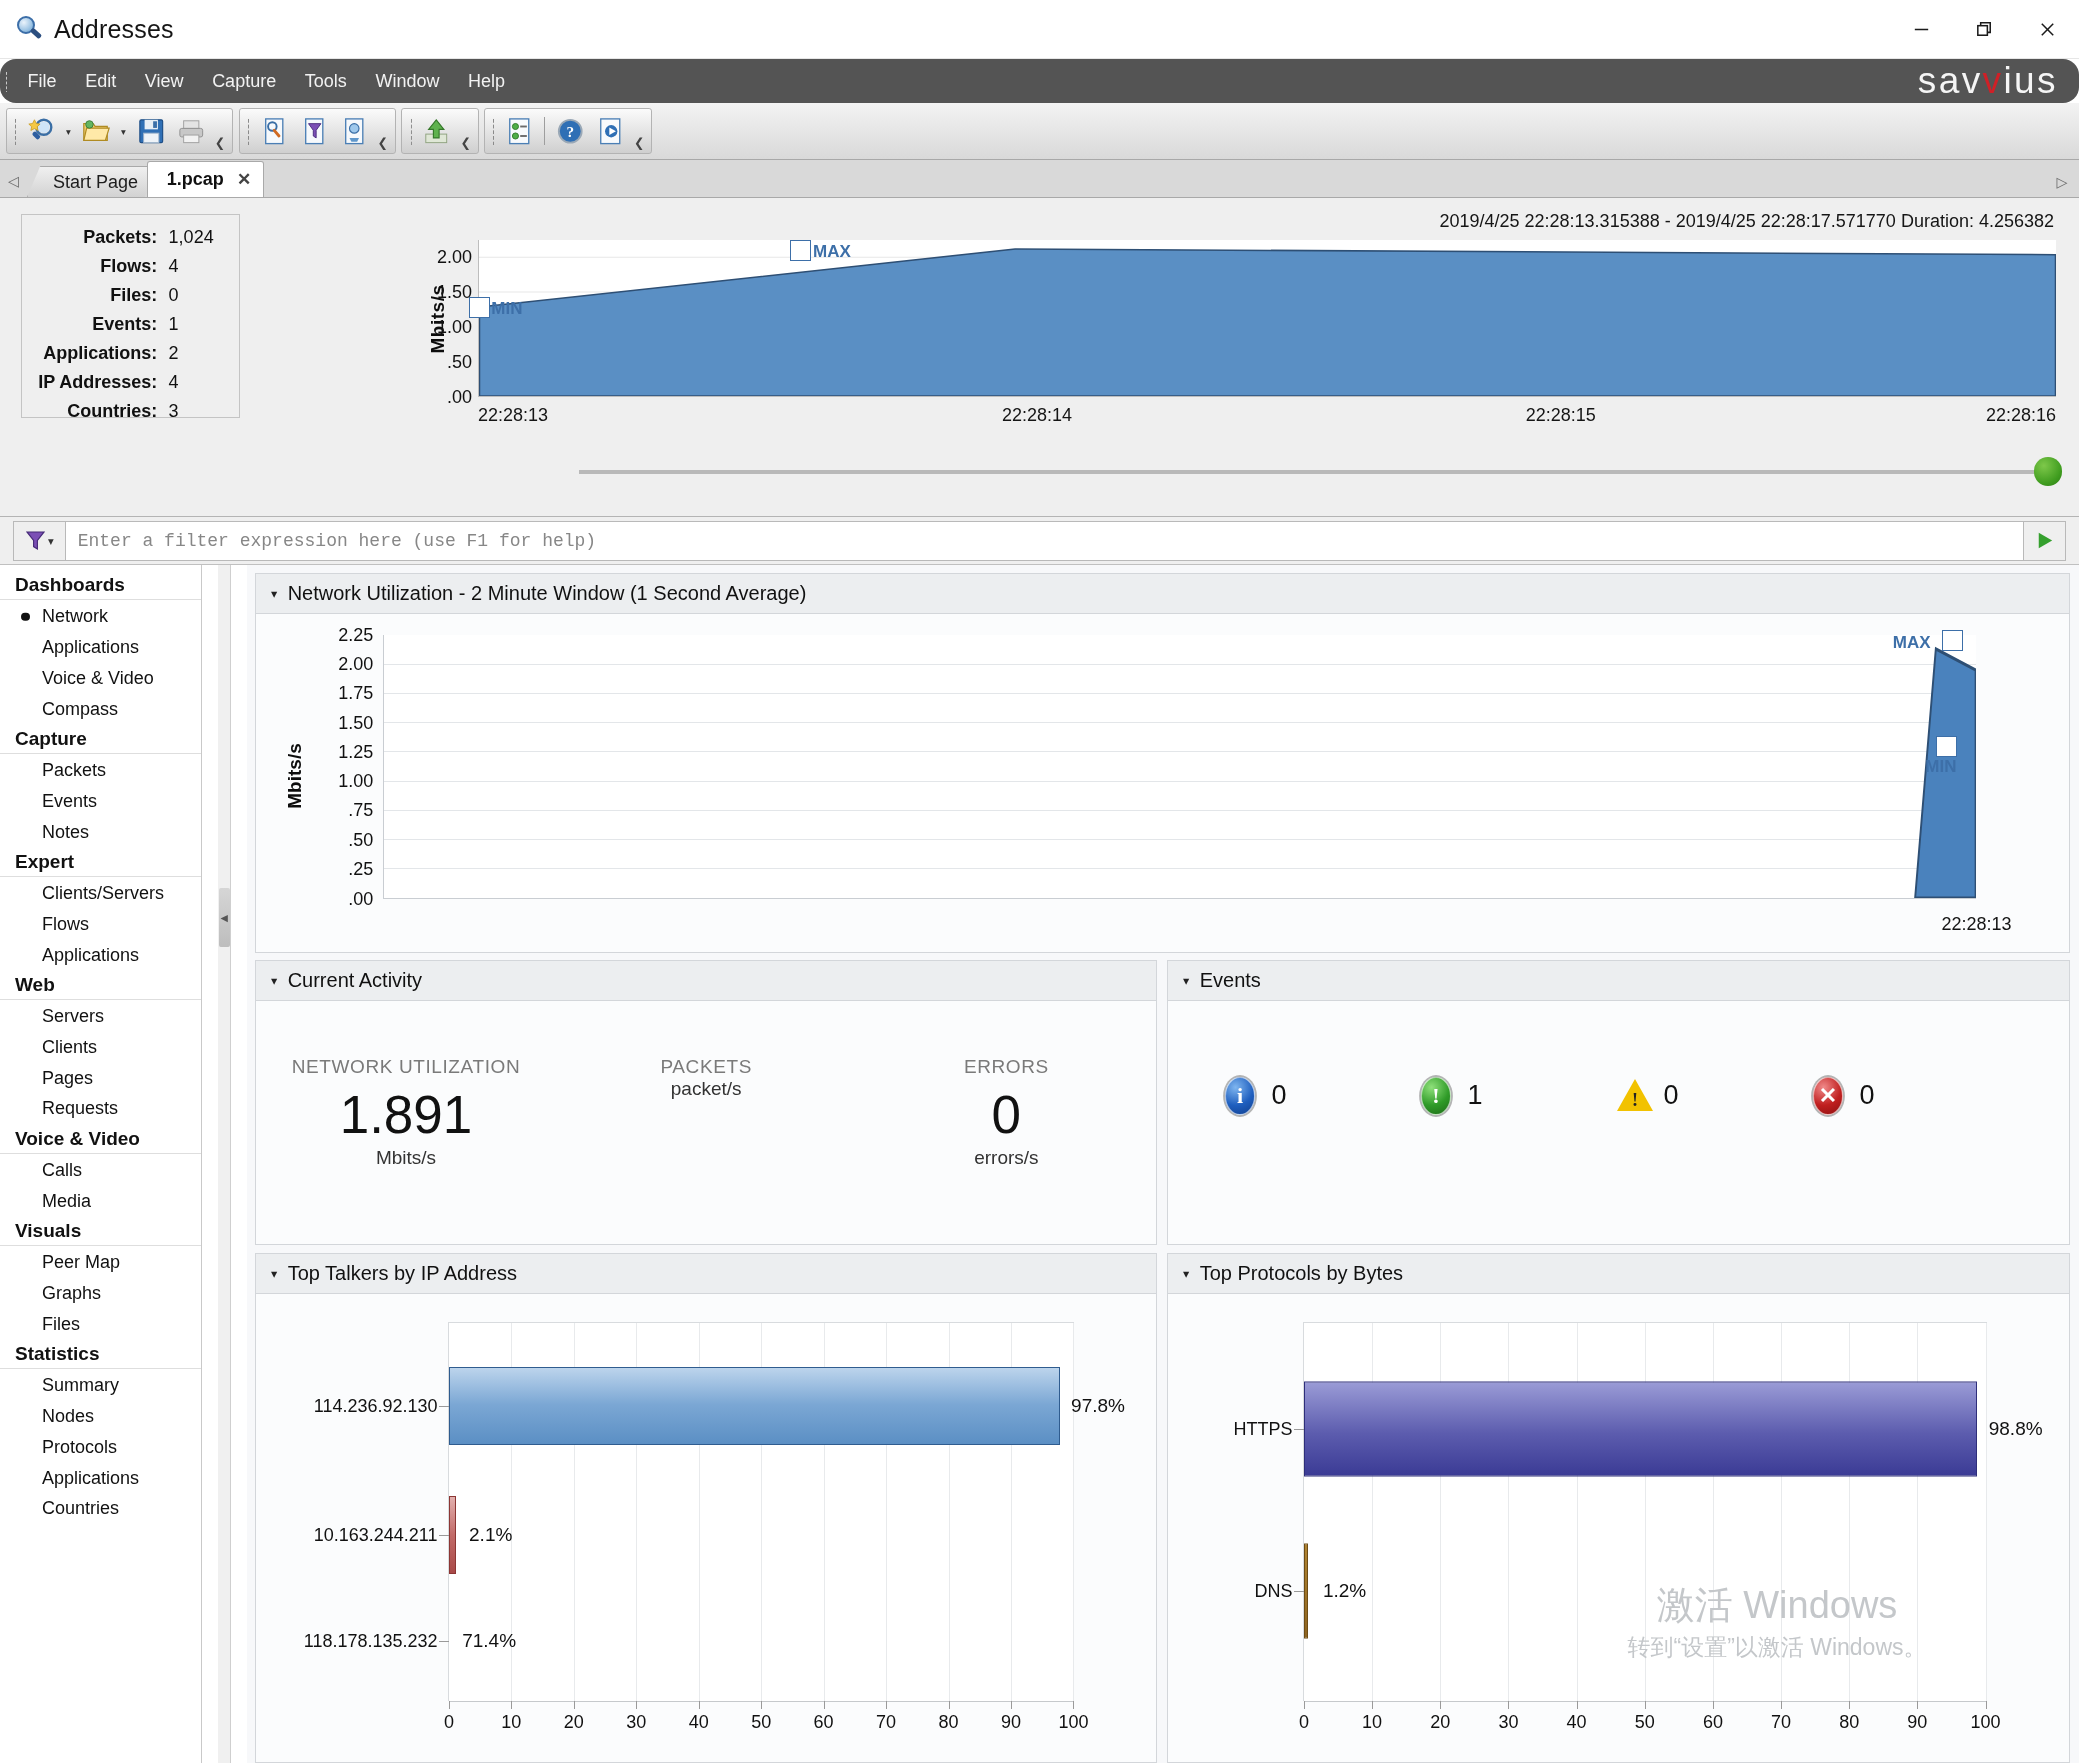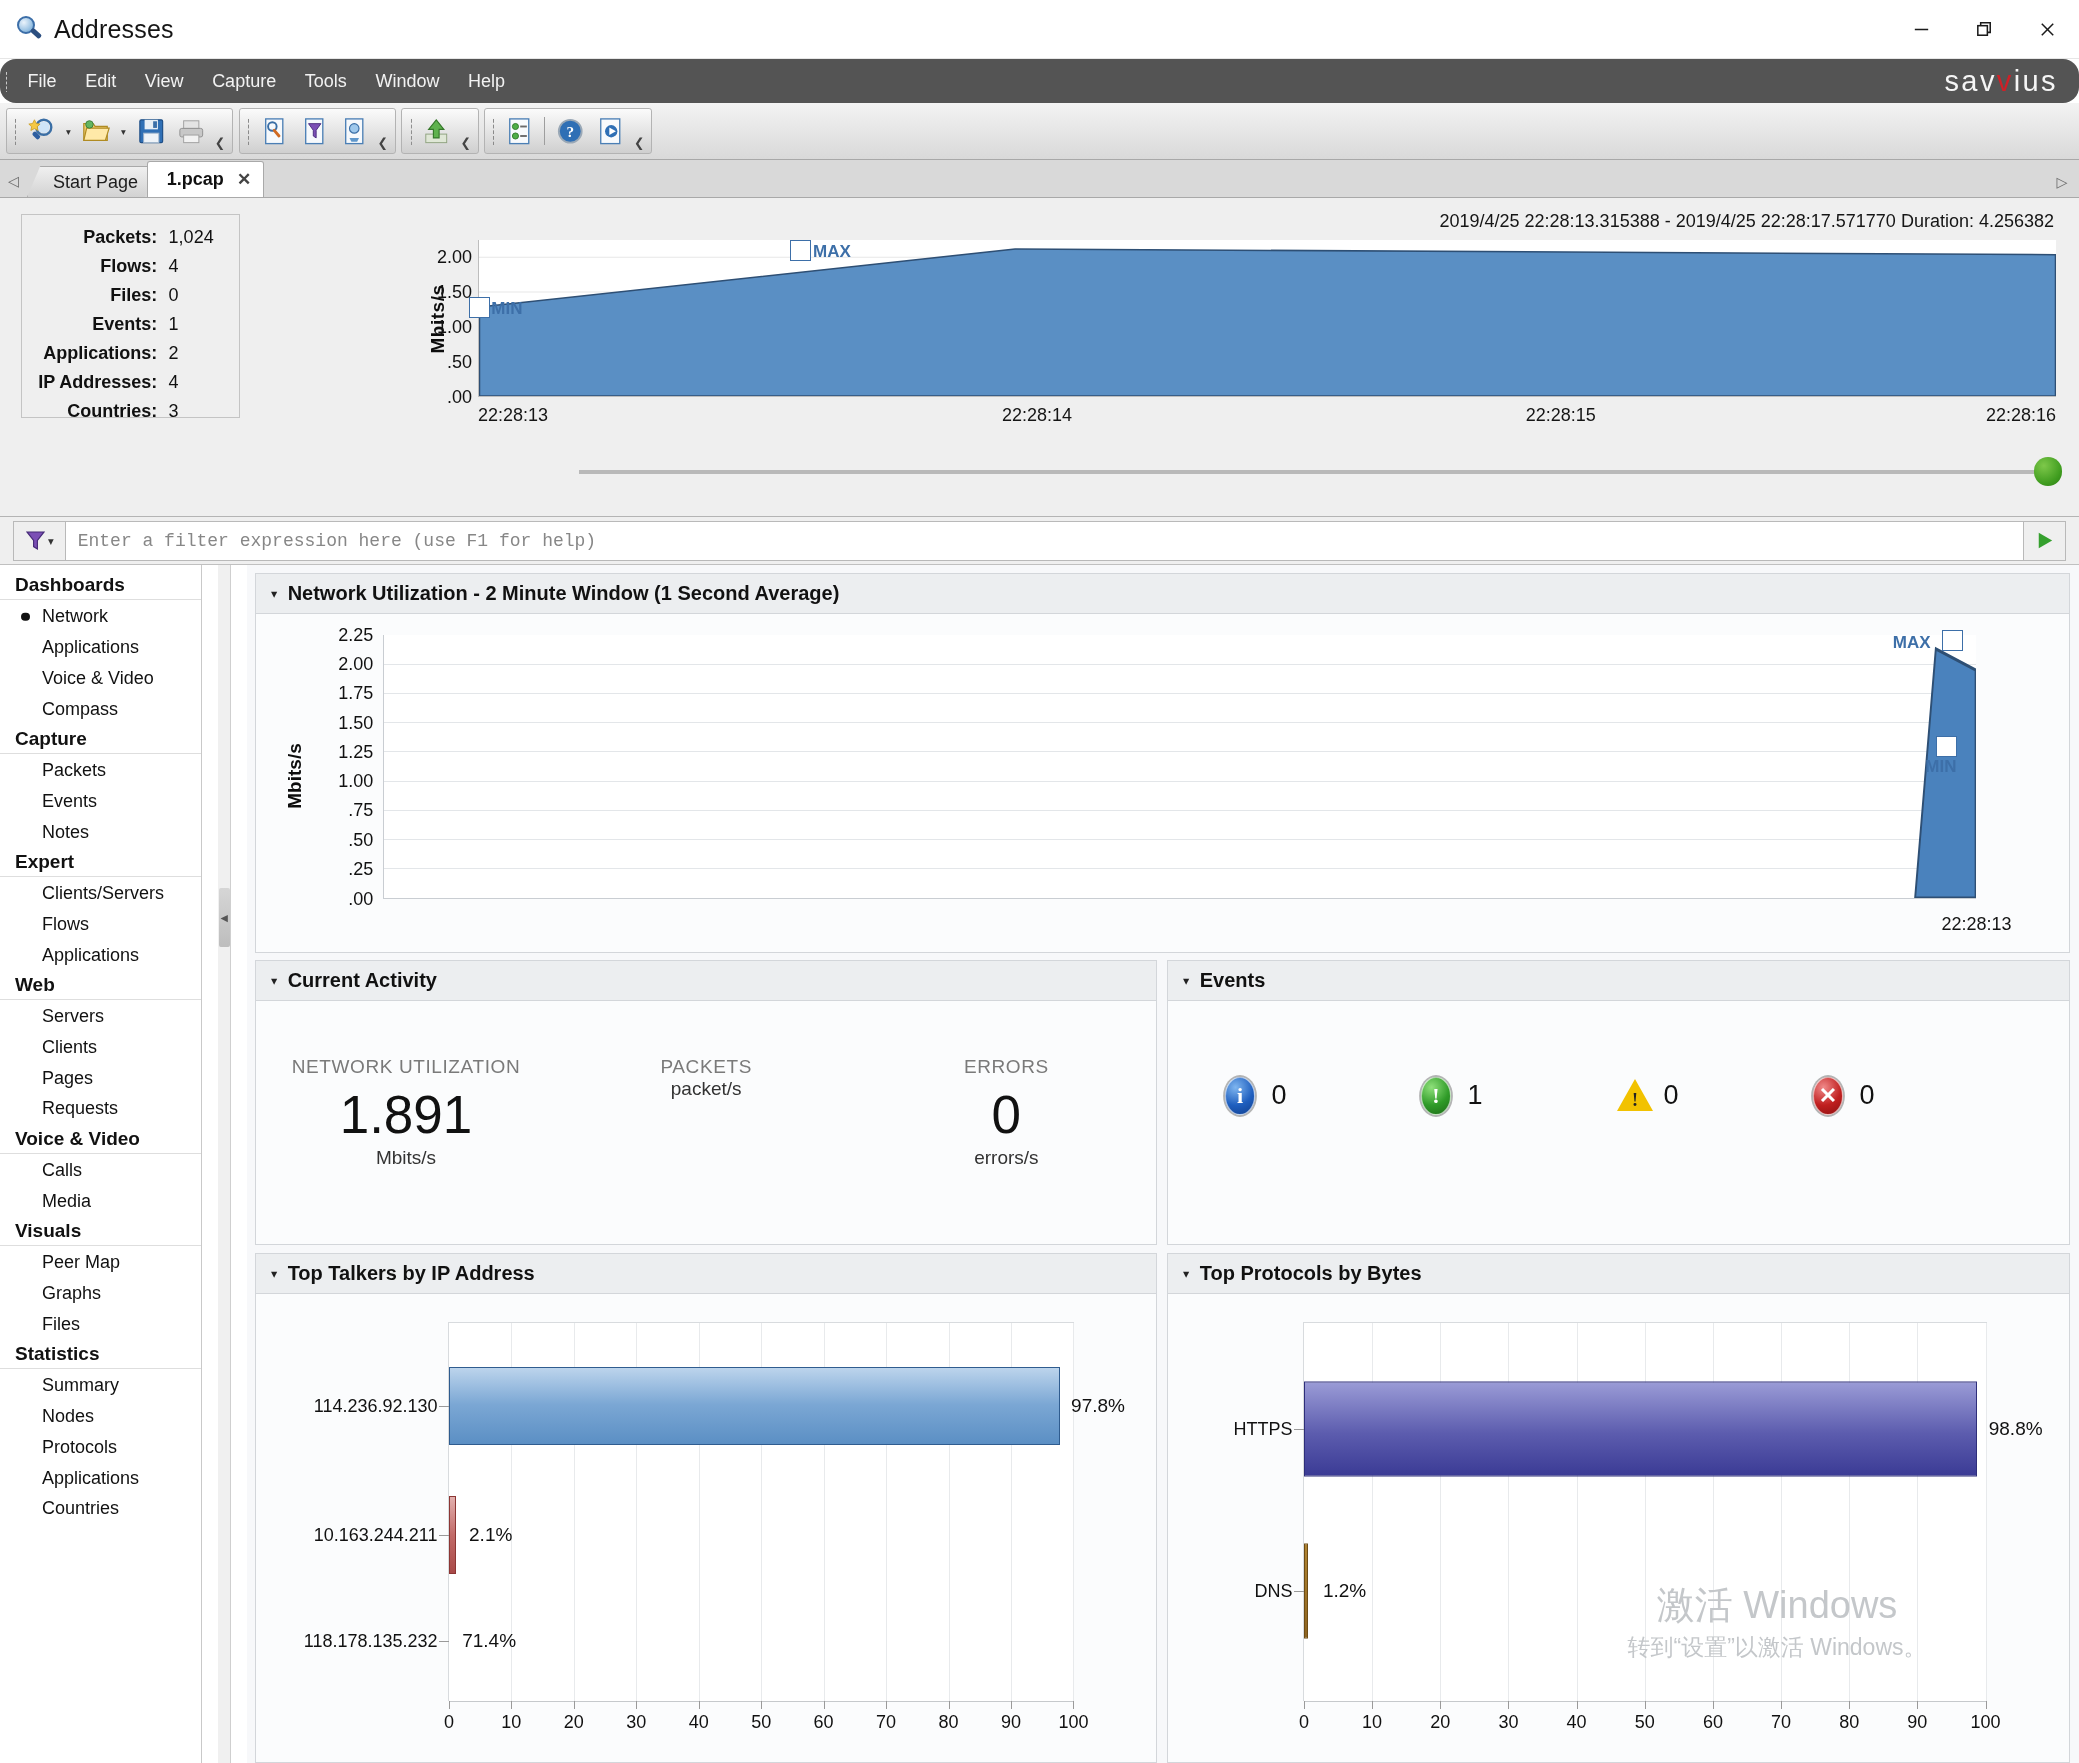--- a/index.html
+++ b/index.html
@@ -42,21 +42,21 @@
     display:block; width: 2.9px; height: 21px;
     background-image: radial-gradient(#c9c9c9 45%, transparent 46%);
     background-size: 2.9px 4.8px;
   }
   .menu-item {
     color: #f2f2f2; font-size: 18px; padding: 0 14.3px; height: 100%;
     display: flex; align-items: center; white-space: nowrap;
   }
   .brand {
     position: absolute; right: 21px; top: 50%; transform: translateY(-50%);
-    font-size: 29px; letter-spacing: 2.4px; color: #f5f5f5; font-weight: 400;
+    font-size: 37px; letter-spacing: 2.4px; color: #f5f5f5; font-weight: 400;
   }
   .brand .v { color: #cf2027; }
 
   
   .toolbar {
     height: 57px; background: linear-gradient(#f3f3f3, #d9d9d9);
     display: flex; align-items: center; border-bottom: 1px solid #a8a8a8;
     padding-left: 5.7px;
   }
   .tgroup {
@@ -195,21 +195,21 @@
   .content {
     flex: 1; background: #f7f8fa; padding: 7.6px 9.5px 0 7.6px; overflow: hidden;
     display: flex; flex-direction: column; gap: 7.6px;
   }
   .panel { background: #fbfcfd; border: 1px solid #d3d6da; display: flex; flex-direction: column; }
   .panel-head {
     height: 40px; background: #eceef0; border-bottom: 1px solid #d3d6da;
     display: flex; align-items: center; padding-left: 15px; gap: 10.5px; flex-shrink: 0;
   }
   .caret { font-size: 12.4px; color: #222; }
-  .panel-title { font-size: 20px; font-weight: 700; color: #111; text-align: center; }
+  .panel-title { font-size: 20px; font-weight: 400; color: #111; text-align: center; }
   .panel-body { flex: 1; position: relative; }
 
   
   .nu-panel { height: 380px; }
   .nu-ylabel {
     position: absolute; left: 5.7px; top: 48%;
     transform: translateY(-50%) rotate(-90deg);
     font-size: 19px; font-weight: 700; color: #0d0d0d;
   }
   .nu-ticks { position: absolute; left: 28.5px; top: 21px; width: 89px; bottom: 53px; }

